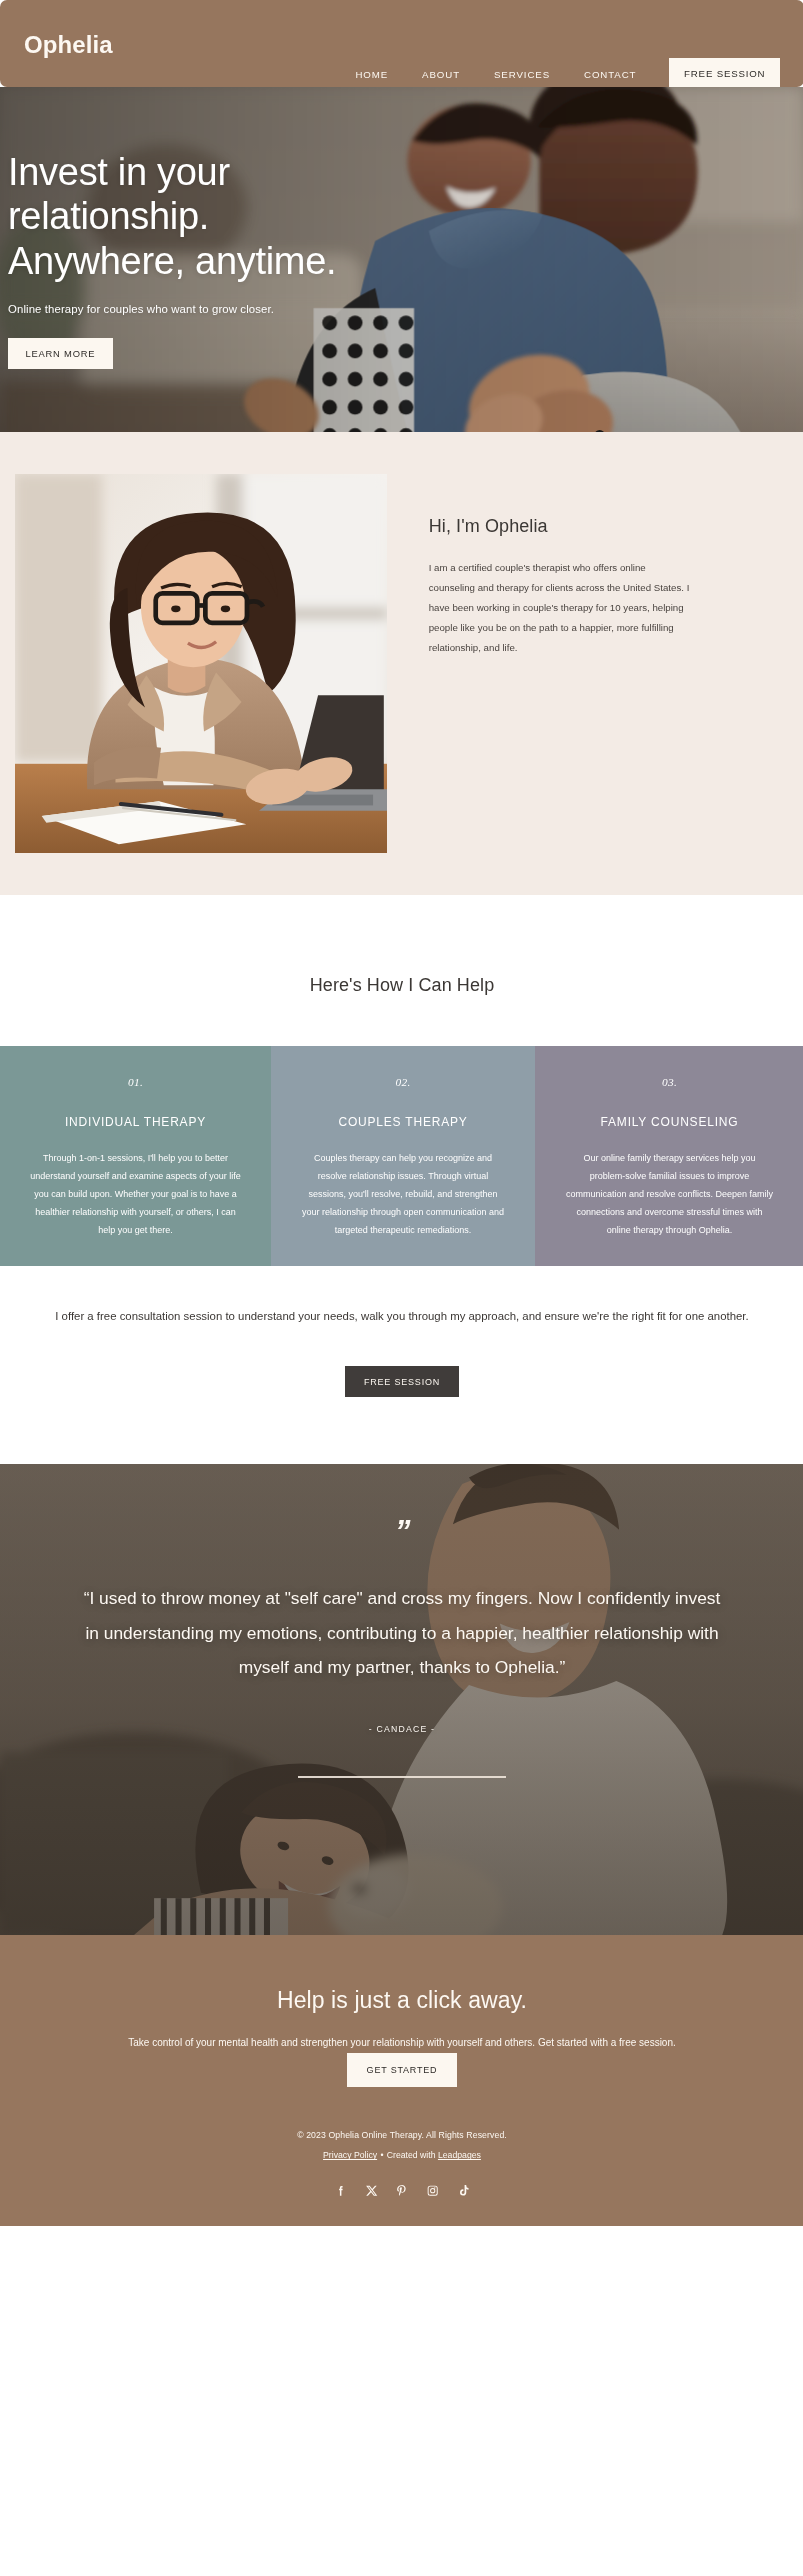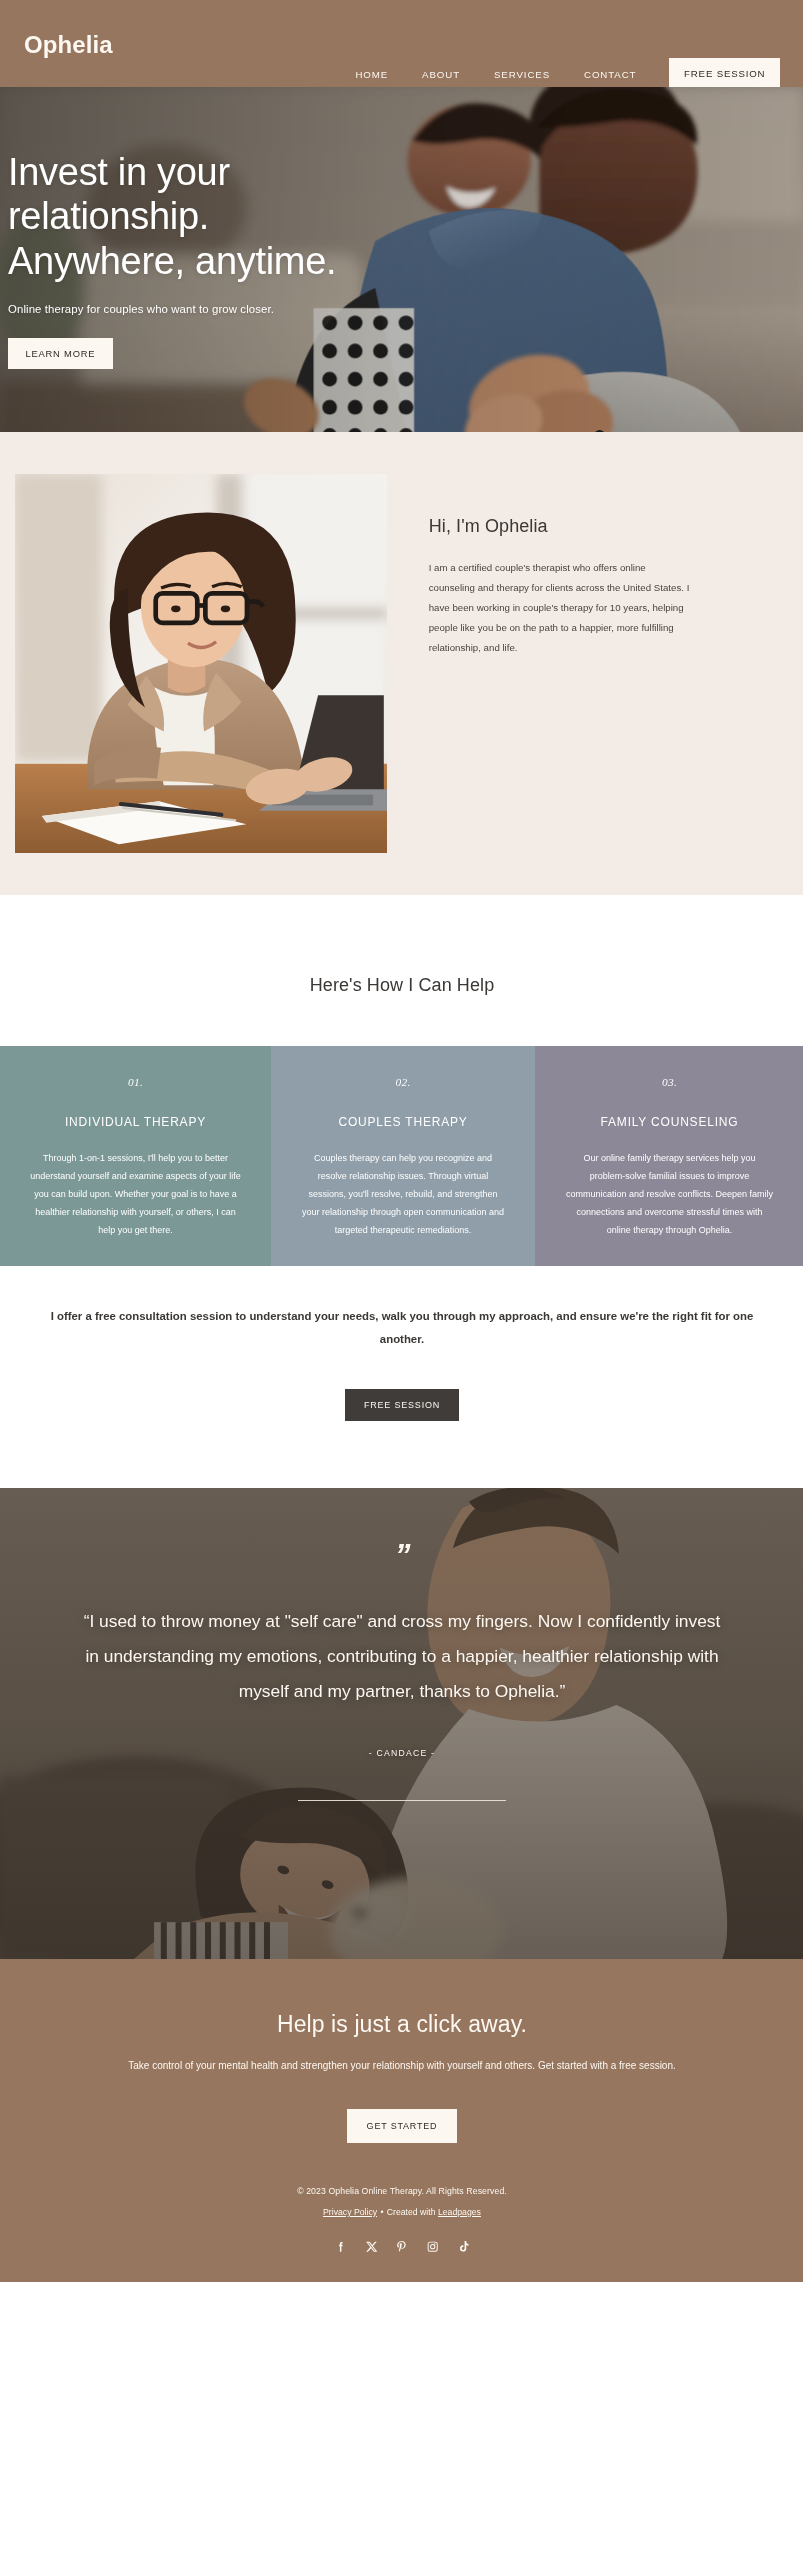--- a/index.html
+++ b/index.html
@@ -9,21 +9,21 @@
     font-family: "Liberation Sans", sans-serif;
     background:#ffffff;
     color:#3d3d3d;
     -webkit-font-smoothing:antialiased;
   }
   .page { width:804px; position:relative; overflow:hidden; }
 
   
   .header {
     height:87px; background:#96765e;
-    display:flex; align-items:center; position:relative;
+    display:flex; align-items:center; position:relative;border-radius:7px;
   }
   .brand {
     position:absolute; left:24px; top:33px;
     font-size:24px; font-weight:bold; color:#fdf8f2;
     letter-spacing:0.1px; line-height:1;
   }
   .nav {
     position:absolute; right:24px; top:35px;
     display:flex; align-items:flex-start; gap:0;margin-top:32px;
   }
@@ -101,21 +101,21 @@
   }
   .card-title {
     font-size:12px; letter-spacing:0.8px; margin-bottom:20px; font-weight:normal;
   }
   .card-body { font-size:9px; line-height:2.0; }
 
   
   .consult { background:#ffffff; text-align:center; padding:39px 0 67px; }
   .consult-p {
     font-size:11.4px; color:#3b3734; line-height:2.05;
-    max-width:770px; margin:0 auto; padding:0 20px;font-weight:bold;
+    max-width:770px; margin:0 auto; padding:0 20px;
   }
   .btn-free-session-mid {
     margin-top:38px; background:#403c3a; color:#fcf7f0; border:none; cursor:pointer;
     font-size:9px; letter-spacing:0.8px; padding:10.7px 19px;
     font-family:"Liberation Sans", sans-serif;
   }
 
   
   .testimonial {
     position:relative; height:471px; overflow:hidden;
@@ -142,21 +142,21 @@
   .testi-rule { margin-top:42px; width:208px; height:1.3px; background:#efe7dc; opacity:.9; }
 
   
   .cta { background:#96765e; text-align:center; padding:52px 0 0; }
   .cta-h { font-size:23px; color:#fdf8f2; font-weight:normal; letter-spacing:0.1px; }
   .cta-p {
     margin:17.4px auto 0; font-size:10px; color:#fdf8f2; line-height:2.1;
     max-width:556px;
   }
   .btn-get-started {
-    margin-top:33px; background:#fcf7f0; color:#2e2b28; border:none; cursor:pointer;
+    background:#fcf7f0; color:#2e2b28; border:none; cursor:pointer;
     font-size:9px; letter-spacing:0.8px; padding:12px 20px;
     font-family:"Liberation Sans", sans-serif;
   }
 
   
   .footer { background:#96765e; text-align:center; padding:43px 0 28px; }
   .copyright { font-size:8.7px; color:#fdf8f2; letter-spacing:0.1px; }
   .foot-links { margin-top:10.7px; font-size:8.7px; color:#fdf8f2; }
   .foot-links a { color:#fdf8f2; text-decoration:underline; }
   .dot-sep { margin:0 3.3px; }

